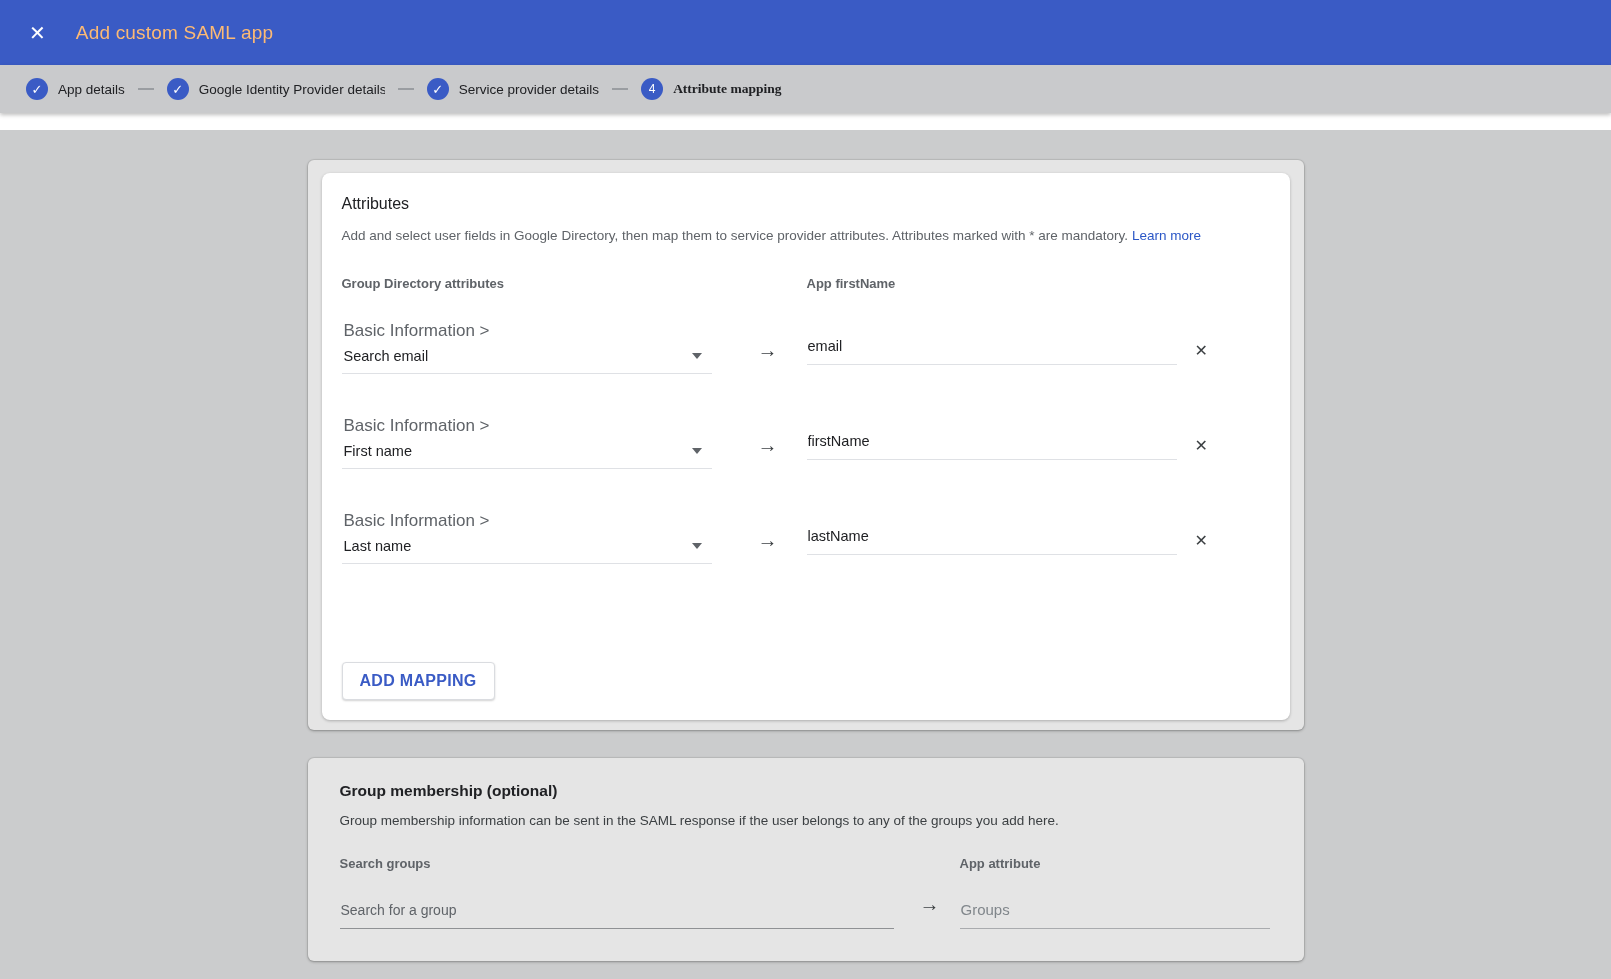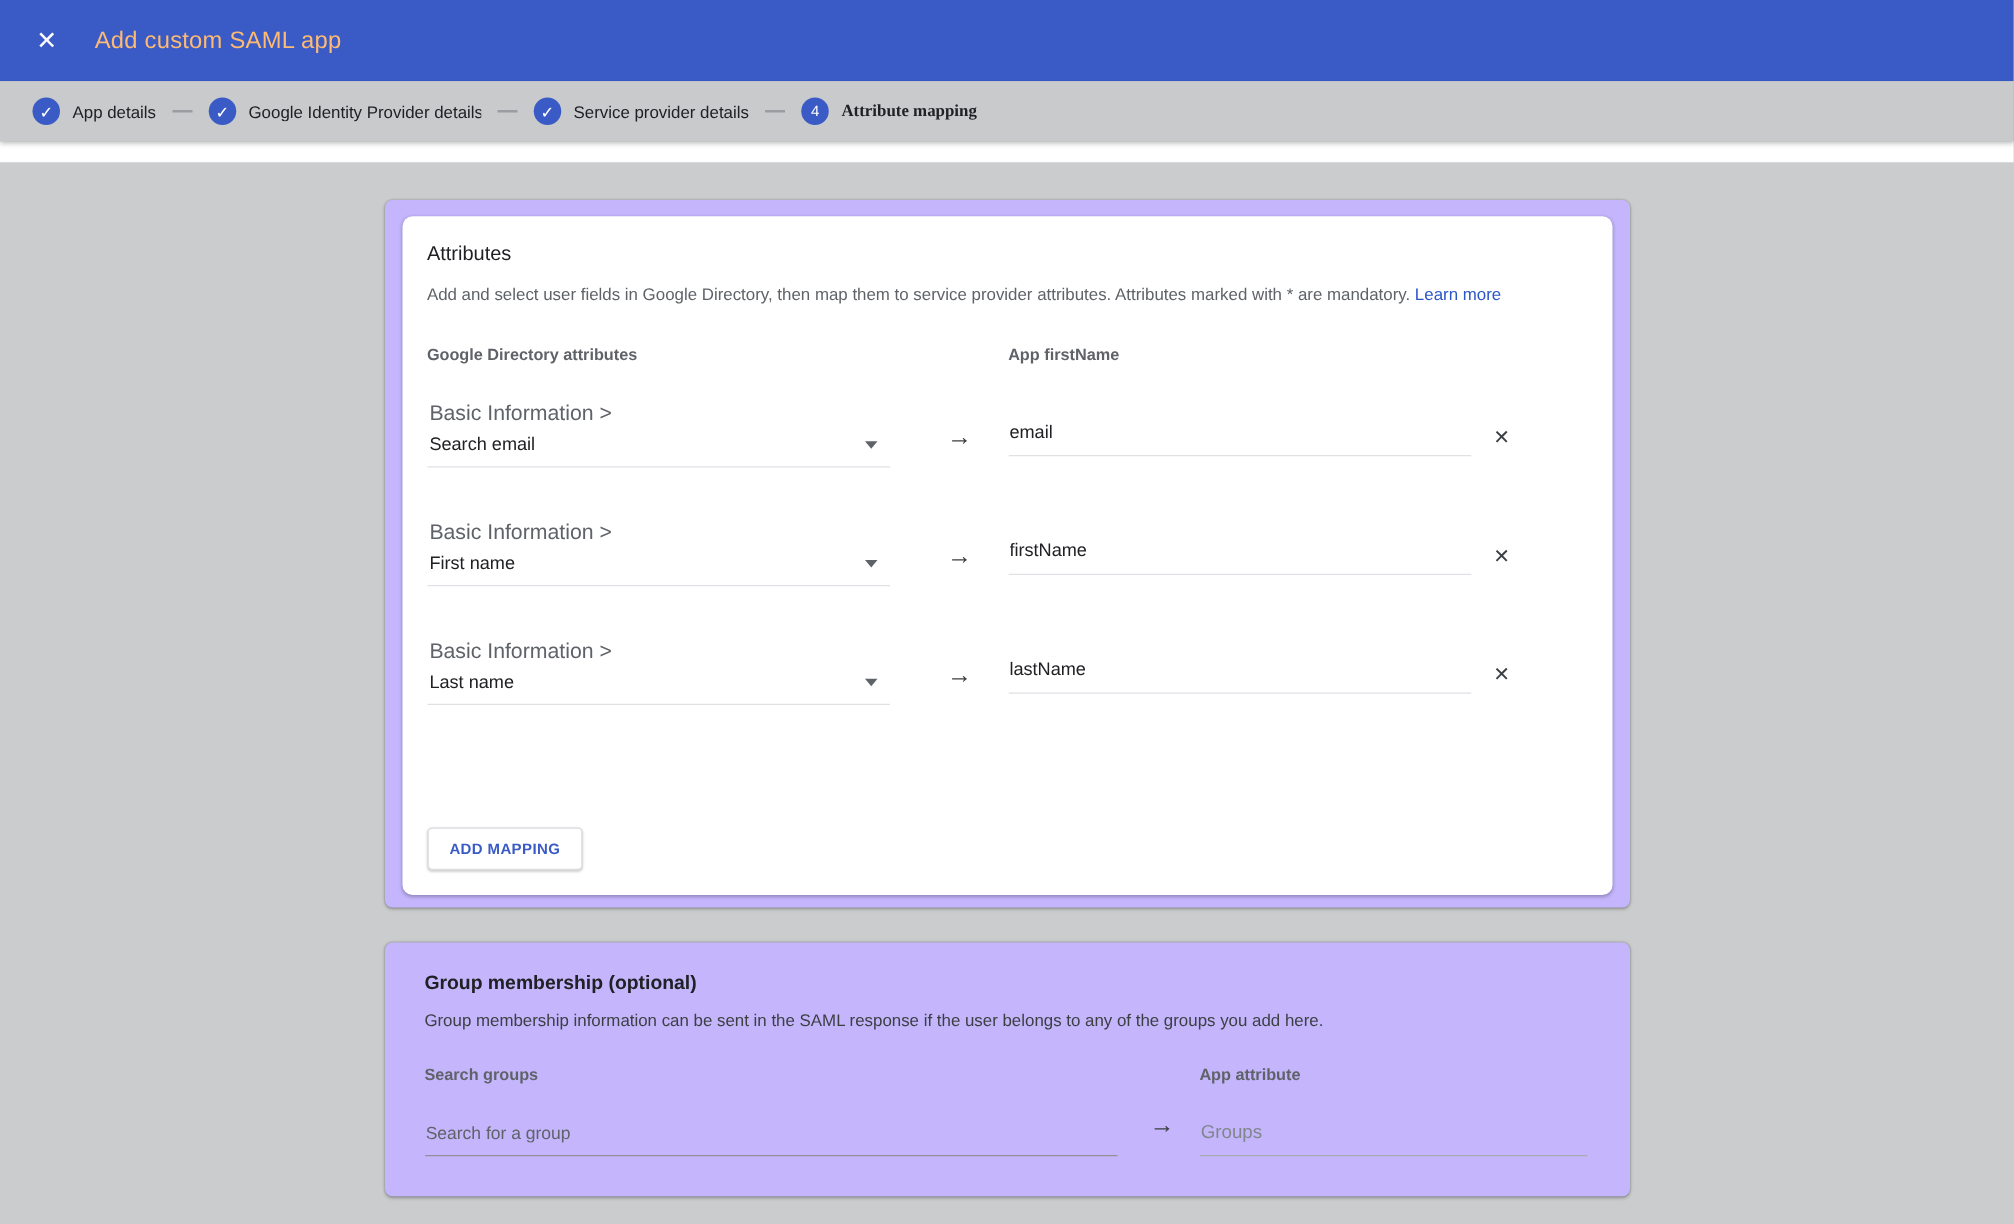--- a/index.html
+++ b/index.html
@@ -18,21 +18,21 @@
   .step-circle { width:22px; height:22px; border-radius:50%; background:#3a5bc5; color:#fff; display:flex; align-items:center; justify-content:center; font-size:12px; flex:0 0 auto; }
   .step-circle .glyph { font-size:13px; line-height:1; }
   .step-label { font-size:13.5px; color:#202124; font-weight:500; white-space:nowrap; }
   .step-label.current { font-weight:700;font-family:Liberation Serif, serif; }
   .step-label.truncate { max-width:186px; overflow:hidden; }
   .step-sep { width:16px; height:2px; background:#9a9da1; margin:0 7px; flex:0 0 auto; }
 
   .white-strip { height:17px; background:#ffffff; flex:0 0 auto; }
   .content { flex:1 1 auto; background:#cbcccd; padding-top:30px; }
 
-  .panel { width:996px; margin:0 auto; background:#c4b5fd; border-radius:6px; box-shadow:0 1px 3px rgba(0,0,0,.3), 0 0 0 1px rgba(0,0,0,.06); }
+  .panel { width:996px; margin:0 auto; background:#e5e5e5; border-radius:6px; box-shadow:0 1px 3px rgba(0,0,0,.3), 0 0 0 1px rgba(0,0,0,.06); }
   .attributes-panel { padding:13px 14px 10px 14px; }
 
   .card { background:#ffffff; border-radius:8px; box-shadow:0 1px 3px rgba(0,0,0,.25); padding:22px 20px 20px 20px; }
   .card-title { font-size:16px; font-weight:500; color:#202124; }
   .card-desc { font-size:13.5px; color:#5f6368; margin-top:14px; line-height:1.4; }
   .link { color:#2a56c6; text-decoration:none; cursor:pointer; }
 
   .grid-row { display:grid; grid-template-columns:370px 95px 370px 60px; align-items:end; }
   .col-headers { margin-top:30px; margin-bottom:30px; }
   .col-header { font-size:13px; font-weight:700; color:#5f6368; }
@@ -40,21 +40,21 @@
   .map-row { margin-bottom:42px; }
   .dir-select { position:relative; border-bottom:1px solid #dfe1e5; padding:0 0 9px 2px; cursor:pointer; }
   .sel-cat { font-size:17px; color:#5f6368; }
   .sel-val { font-size:14.5px; color:#202124; margin-top:7px; }
   .dd-icon { position:absolute; right:10px; bottom:14px; width:0; height:0; border-left:5px solid transparent; border-right:5px solid transparent; border-top:6px solid #5f6368; }
   .map-arrow { font-size:20px; color:#3c4043; padding-left:46px; margin-bottom:12px; }
   .attr-input-wrap { margin-bottom:9px; }
   .attr-input { width:100%; border:none; border-bottom:1px solid #dfe1e5; background:transparent; font-size:14.5px; color:#202124; padding:0 0 10px 1px; font-family:inherit; outline:none; }
   .remove-btn { background:none; border:none; color:#3c4043; font-size:16px; cursor:pointer; margin:0 0 12px 16px; justify-self:start; padding:2px; }
 
-  .add-mapping-btn { margin-top:56px; background:#ffffff; border:1px solid #dadce0; border-radius:4px; color:#3a5bc5; font-weight:700; font-size:12px; letter-spacing:.3px; padding:9px 17px; cursor:pointer; box-shadow:0 1px 2px rgba(0,0,0,.18); font-family:inherit; }
+  .add-mapping-btn { margin-top:56px; background:#ffffff; border:1px solid #dadce0; border-radius:4px; color:#3a5bc5; font-weight:700; font-size:16px; letter-spacing:.3px; padding:9px 17px; cursor:pointer; box-shadow:0 1px 2px rgba(0,0,0,.18); font-family:inherit; }
 
   
   .group-panel { margin-top:28px; padding:24px 36px 32px 32px; }
   .group-title { font-size:15.5px; font-weight:700; color:#202124; }
   .group-desc { font-size:13.5px; color:#3c4043; margin-top:13px; }
   .group-grid { display:grid; grid-template-columns:554px 66px 310px; align-items:end; }
   .group-headers { margin-top:28px; margin-bottom:22px; }
   .group-input { width:100%; border:none; border-bottom:1px solid #8f9194; background:transparent; font-size:14px; color:#202124; padding:0 0 10px 1px; font-family:inherit; outline:none; }
   .group-input::placeholder { color:#5f6368; opacity:1; }
   .groups-input { border-bottom:1px solid #a9abae; font-size:15px; }
@@ -112,21 +112,21 @@
 
   <main class="content">
 
     <section class="panel attributes-panel">
       <div class="card">
         <h2 class="card-title">Attributes</h2>
         <p class="card-desc"><span>Add and select user fields in Google Directory, then map them to service provider attributes. Attributes marked with * are mandatory.</span>
           <a class="link">Learn more</a></p>
 
         <div class="grid-row col-headers">
-          <div class="col-header">Google Directory attributes</div>
+          <div class="col-header">Group Directory attributes</div>
           <div></div>
           <div class="col-header">App firstName</div>
         </div>
 
         <div class="grid-row map-row">
           <div class="dir-select">
             <div class="sel-cat">Basic Information &gt;</div>
             <div class="sel-val">Search email</div>
             <span class="dd-icon"></span>
           </div>

